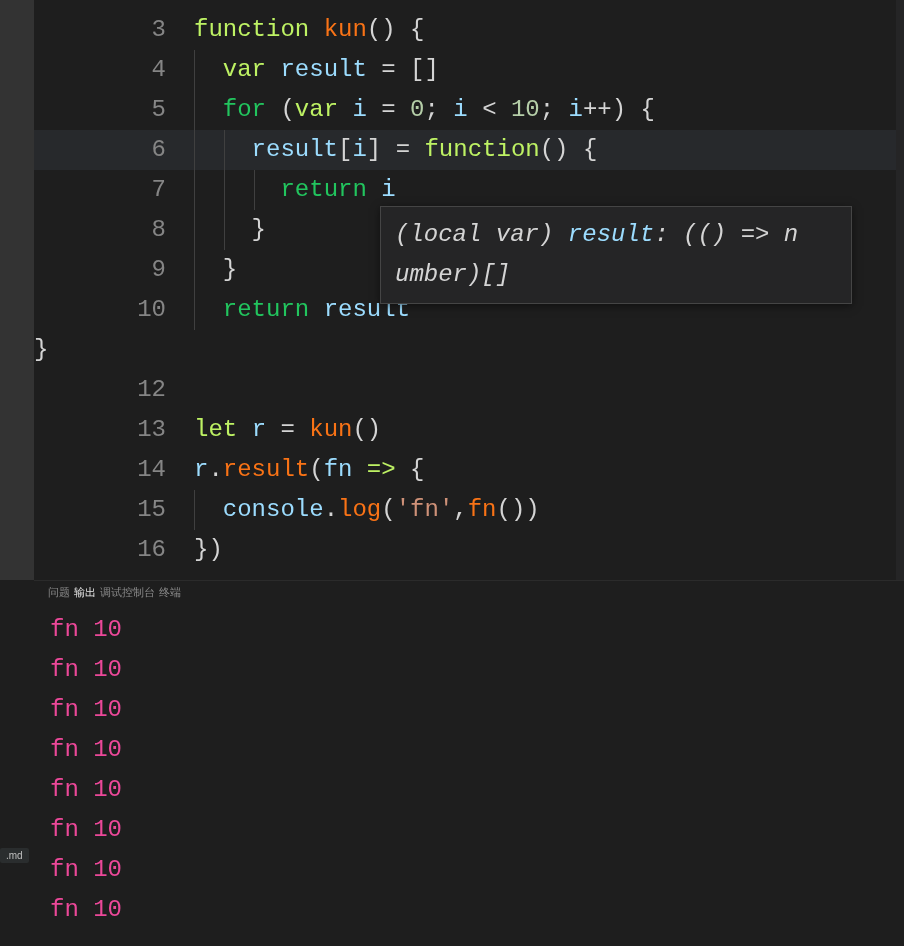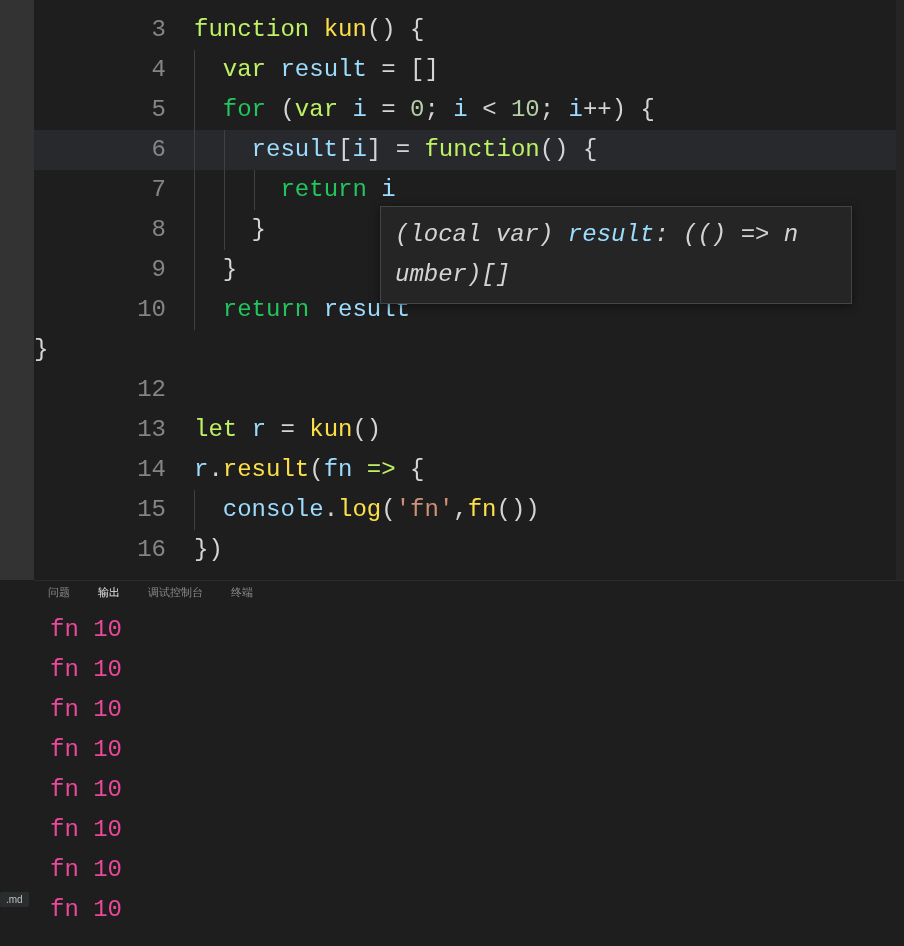--- a/index.html
+++ b/index.html
@@ -46,21 +46,21 @@
     position: relative;
   }
   .indent-guide {
     position: absolute;
     top: 0; bottom: 0;
     width: 1px;
     background: #404040;
   }
   .tok-kw { color: #bef264; }
   .tok-kw2 { color: #22c55e; }
-  .tok-fn { color: #fde047; }
+  .tok-fn { color: #f97316; }
   .tok-var { color: #9cdcfe; }
   .tok-num { color: #b5cea8; }
   .tok-str { color: #ce9178; }
   .tok-punc { color: #d4d4d4; }
   .tok-op { color: #d4d4d4; }
   .hover-tooltip {
     position: absolute;
     left: 346px;
     top: 206px;
     width: 472px;
@@ -76,39 +76,39 @@
   }
   .hover-tooltip .tok-varh { color: #9cdcfe; }
   .panel {
     position: absolute;
     left: 34px; right: 0; top: 580px; bottom: 0;
     background: #1e1e1e;
     border-top: 1px solid #2b2b2b;
   }
   .panel-tabs {
     display: flex;
-    gap: 28px;
+    gap: 4px;
     padding: 4px 14px;
     font-family: "PingFang SC","Microsoft YaHei",sans-serif;
     font-size: 11px;
     color: #8a8a8a;
     text-align: right;
   }
   .panel-tab { cursor: pointer; }
   .panel-tab.active { color: #e7e7e7; }
   .panel-output {
     padding: 6px 16px;
     font-size: 24px;
     line-height: 40px;
     color: #ec4899;
   }
   .panel-output .out-line { white-space: pre; }
   .openfile-badge {
     position: absolute;
-    left: 0; top: 892px;
+    left: 0; top: 848px;
     background: #2a2d2e;
     color: #bfbfbf;
     font-family: "PingFang SC","Microsoft YaHei",sans-serif;
     font-size: 10px;
     padding: 2px 6px;
     border-radius: 2px;
   }
   .minimap {
     position: absolute;
     right: 0; top: 0;

